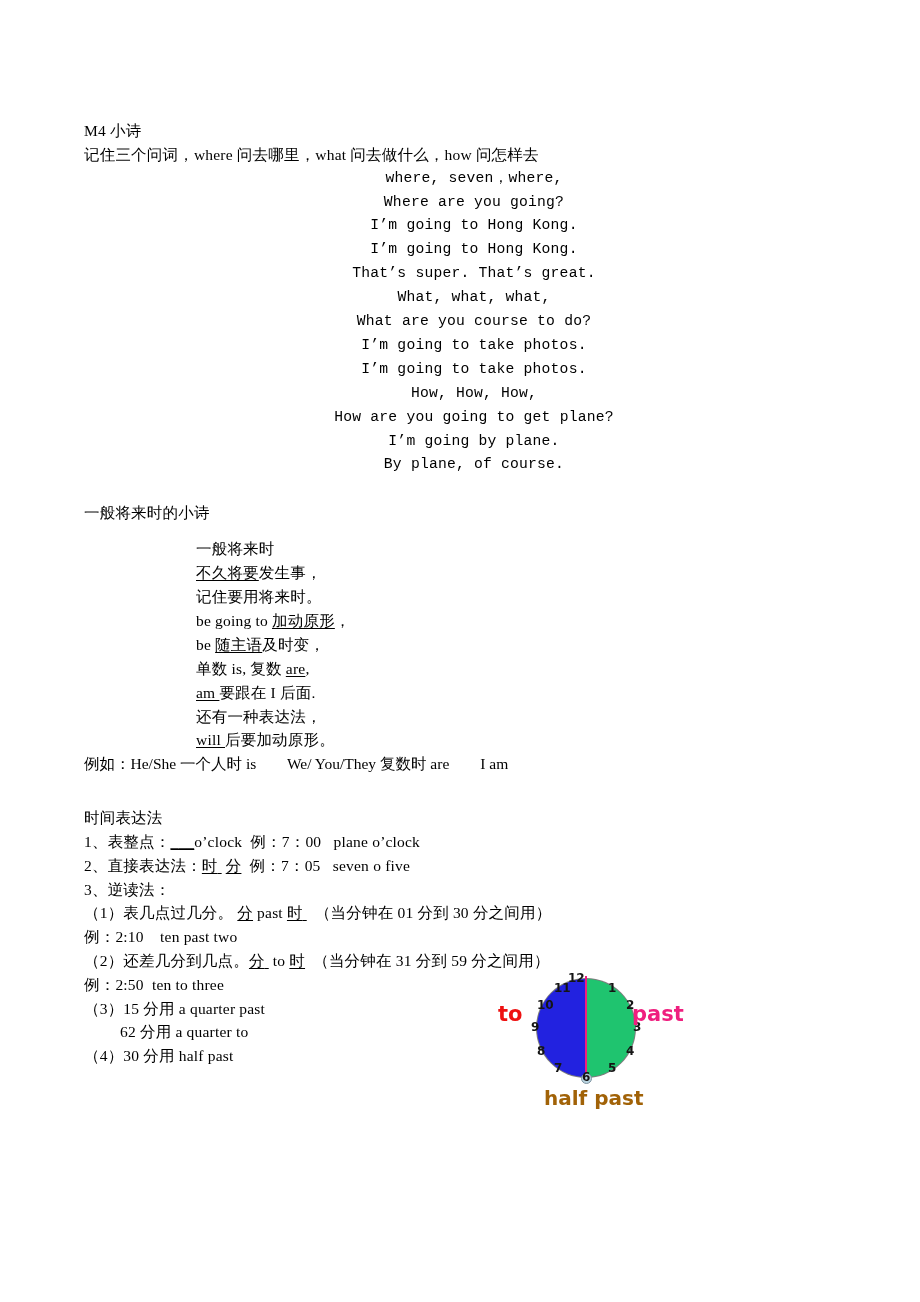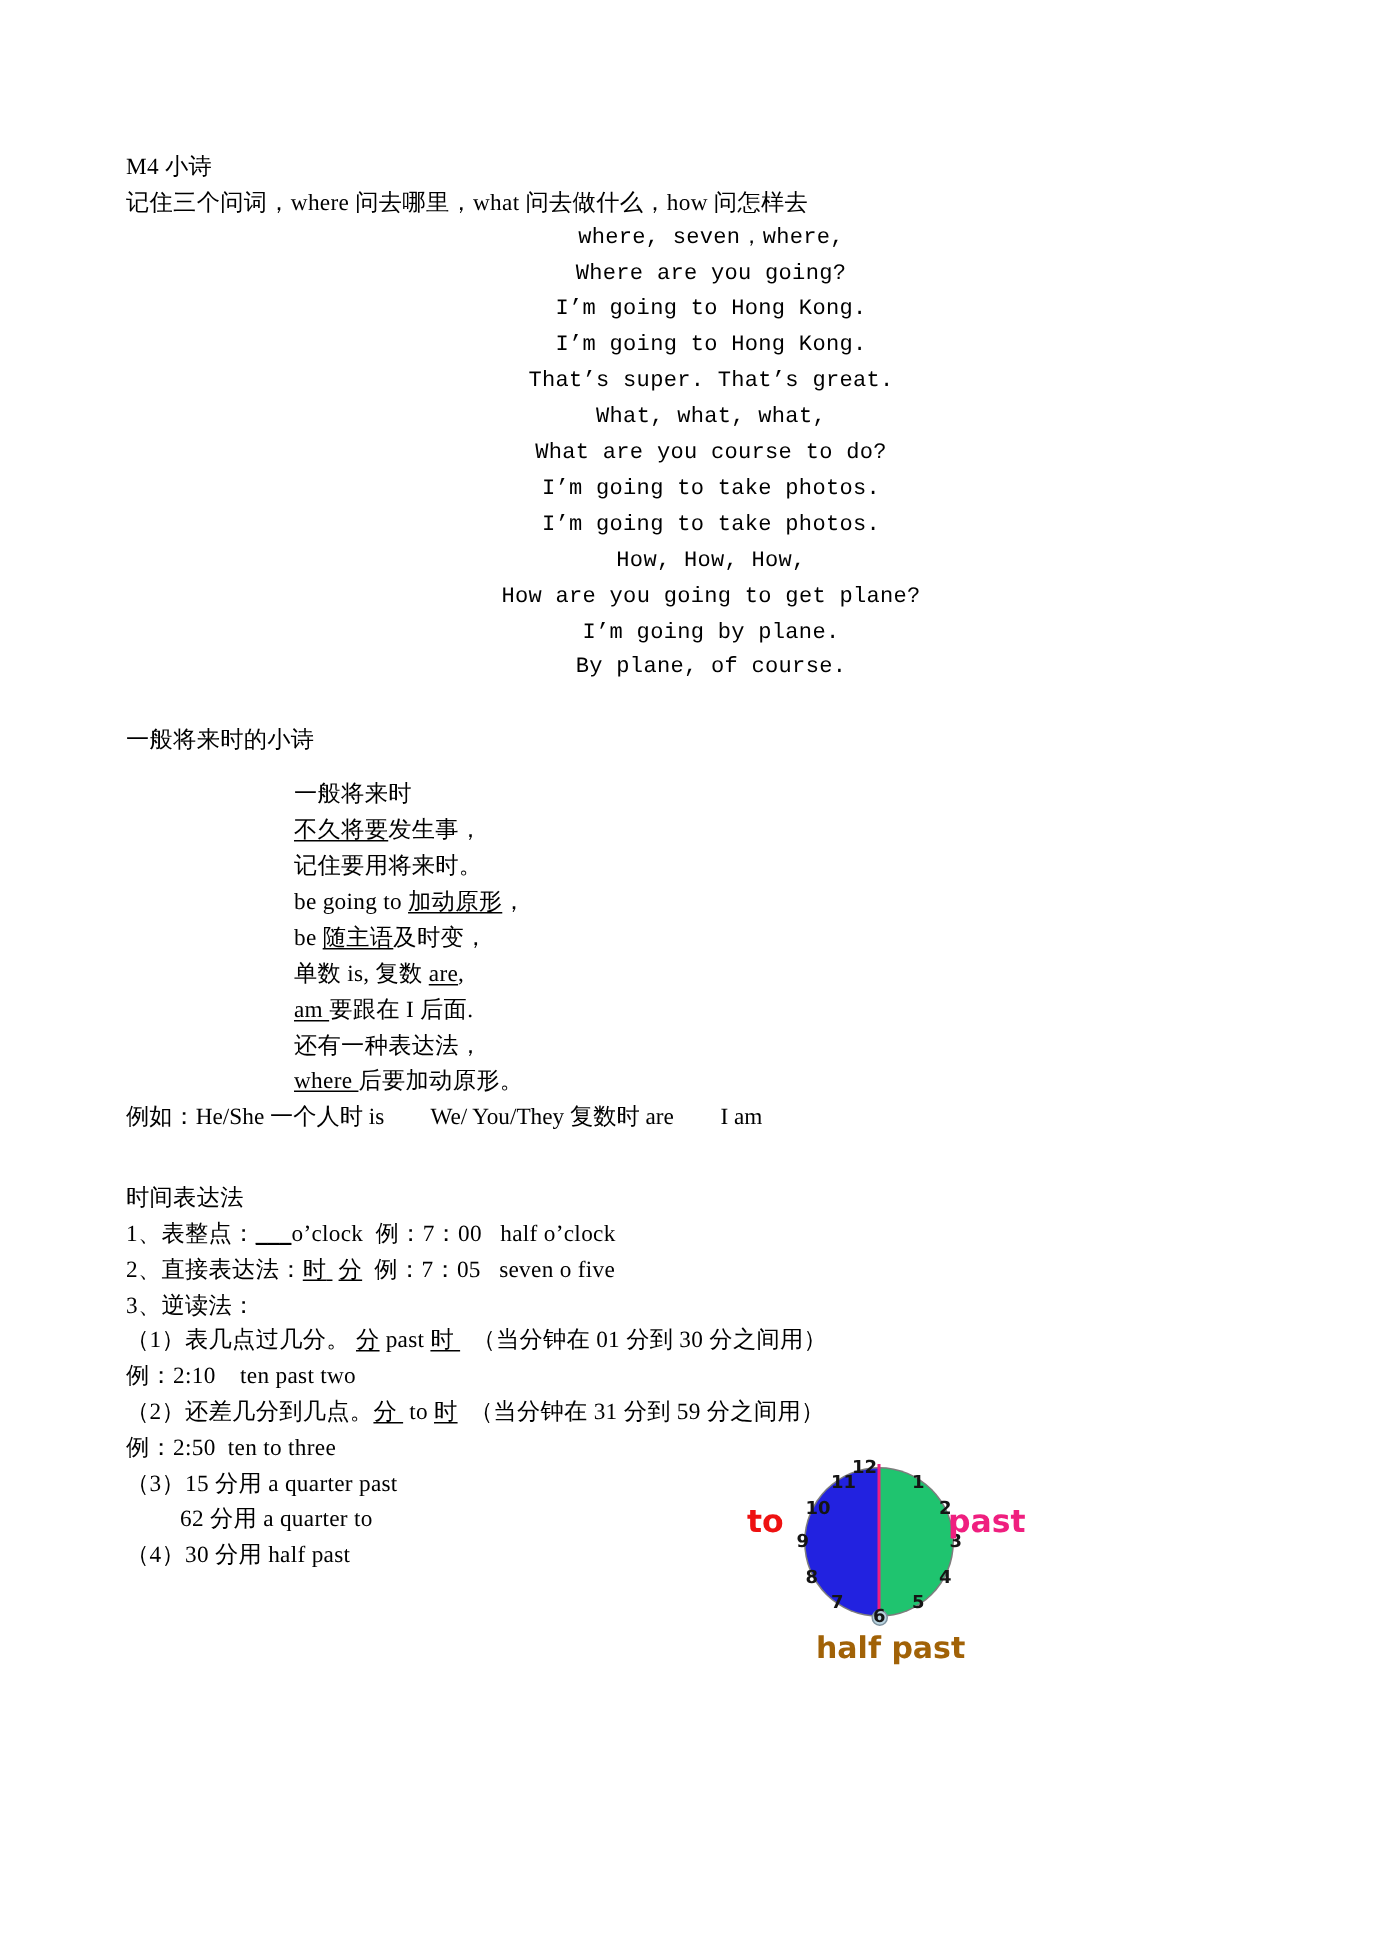--- a/index.html
+++ b/index.html
@@ -15,21 +15,21 @@
   .page {
     position: relative;
     width: 920px;
     height: 1302px;
     background: #ffffff;
     overflow: hidden;
   }
   .content {
     position: absolute;
     left: 84px;
-    top: 100px;
+    top: 119px;
     width: 752px;
   }
 
   
   .line {
     font-size: 15.5px;
     line-height: 23.8px;
     white-space: pre-wrap;
     letter-spacing: 0.2px;
   }
@@ -204,30 +204,30 @@
 
     <div class="poem-cn">
       <div class="line cn"><span>一般将来时</span><span class="u"></span><span></span></div>
       <div class="line cn"><span></span><span class="u">不久将要</span><span>发生事，</span></div>
       <div class="line cn"><span>记住要用将来时。</span><span class="u"></span><span></span></div>
       <div class="line cn"><span>be going to </span><span class="u">加动原形</span><span>，</span></div>
       <div class="line cn"><span>be </span><span class="u">随主语</span><span>及时变，</span></div>
       <div class="line cn"><span>单数 is, 复数 </span><span class="u">are</span><span>,</span></div>
       <div class="line cn"><span></span><span class="u">am </span><span>要跟在 I 后面.</span></div>
       <div class="line cn"><span>还有一种表达法，</span><span class="u"></span><span></span></div>
-      <div class="line cn"><span></span><span class="u">where </span><span>后要加动原形。</span></div>
+      <div class="line cn"><span></span><span class="u">will </span><span>后要加动原形。</span></div>
     </div>
 
     <div class="eg-row cn">例如：He/She 一个人时 is        We/ You/They 复数时 are        I am</div>
 
     <div class="spacer-lg"></div>
 
     <div class="line cn heading">时间表达法</div>
 
-    <div class="line cn"><span>1、表整点：</span><span class="u">___</span><span>o’clock</span><span>&nbsp; </span><span>例：7：00</span><span>&nbsp;&nbsp; </span><span>half o’clock</span></div>
+    <div class="line cn"><span>1、表整点：</span><span class="u">___</span><span>o’clock</span><span>&nbsp; </span><span>例：7：00</span><span>&nbsp;&nbsp; </span><span>plane o’clock</span></div>
 
     <div class="line cn"><span>2、直接表达法：</span><span class="u">时</span><span class="u">&nbsp;</span><span>&nbsp;</span><span class="u">分</span><span>&nbsp;&nbsp;</span><span>例：7：05</span><span>&nbsp;&nbsp; </span><span>seven o five</span></div>
 
     <div class="line cn">3、逆读法：</div>
 
     <div class="line cn"><span>（1）表几点过几分。</span><span>&nbsp;</span><span class="u">分</span><span> past </span><span class="u">时</span><span class="u">&nbsp;</span><span>&nbsp;&nbsp;</span><span>（当分钟在 01 分到 30 分之间用）</span></div>
 
     <div class="line cn">例：2:10    ten past two</div>
 
     <div class="line cn"><span>（2）还差几分到几点。</span><span class="u">分</span><span class="u">&nbsp;</span><span> to </span><span class="u">时</span><span>&nbsp;&nbsp;</span><span>（当分钟在 31 分到 59 分之间用）</span></div>

